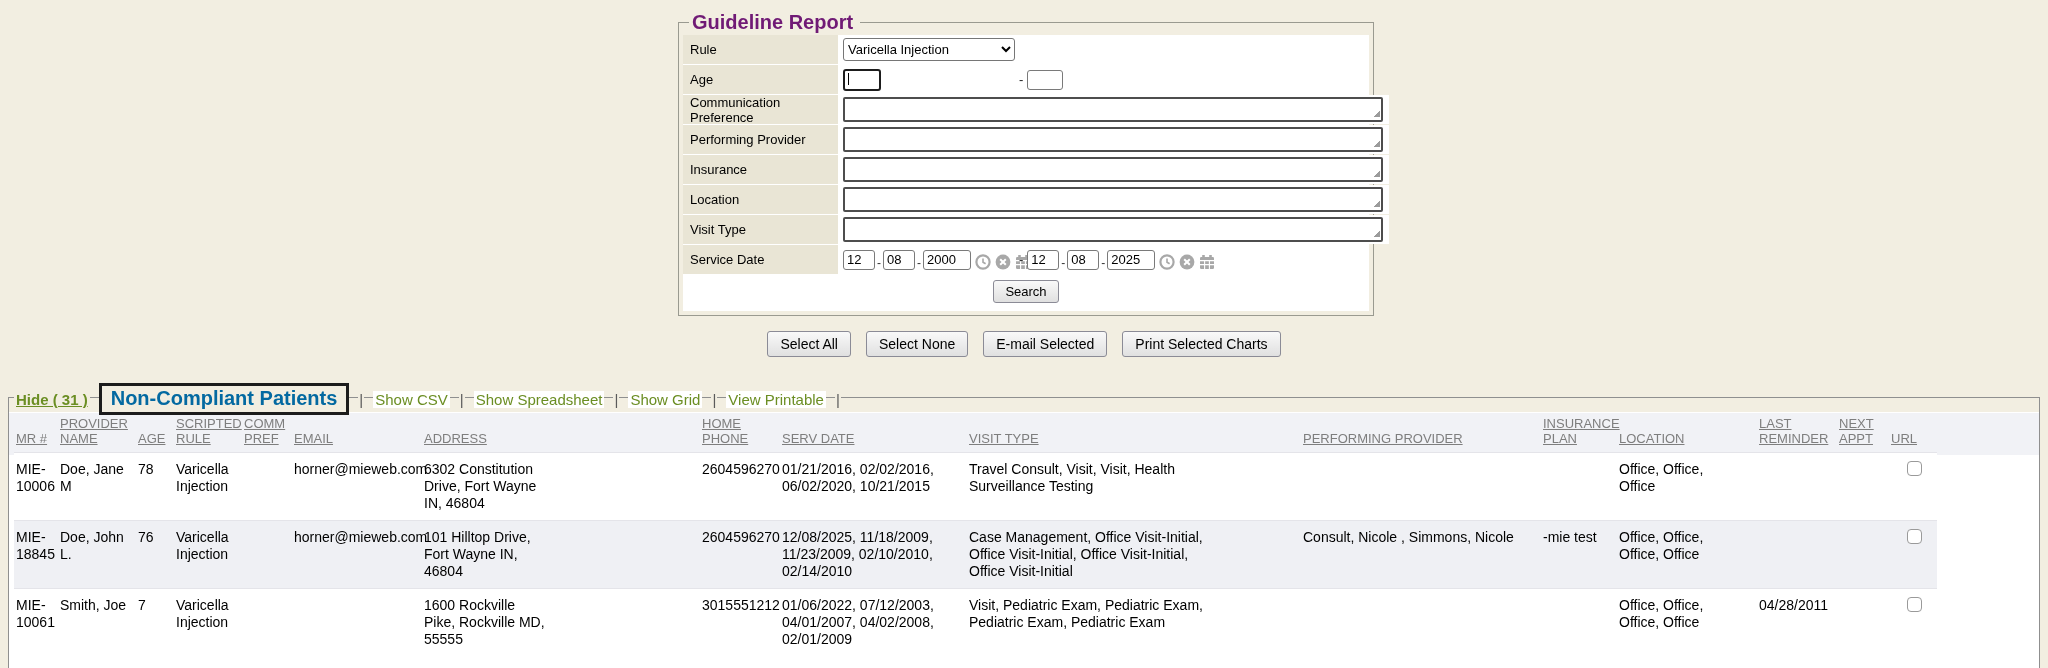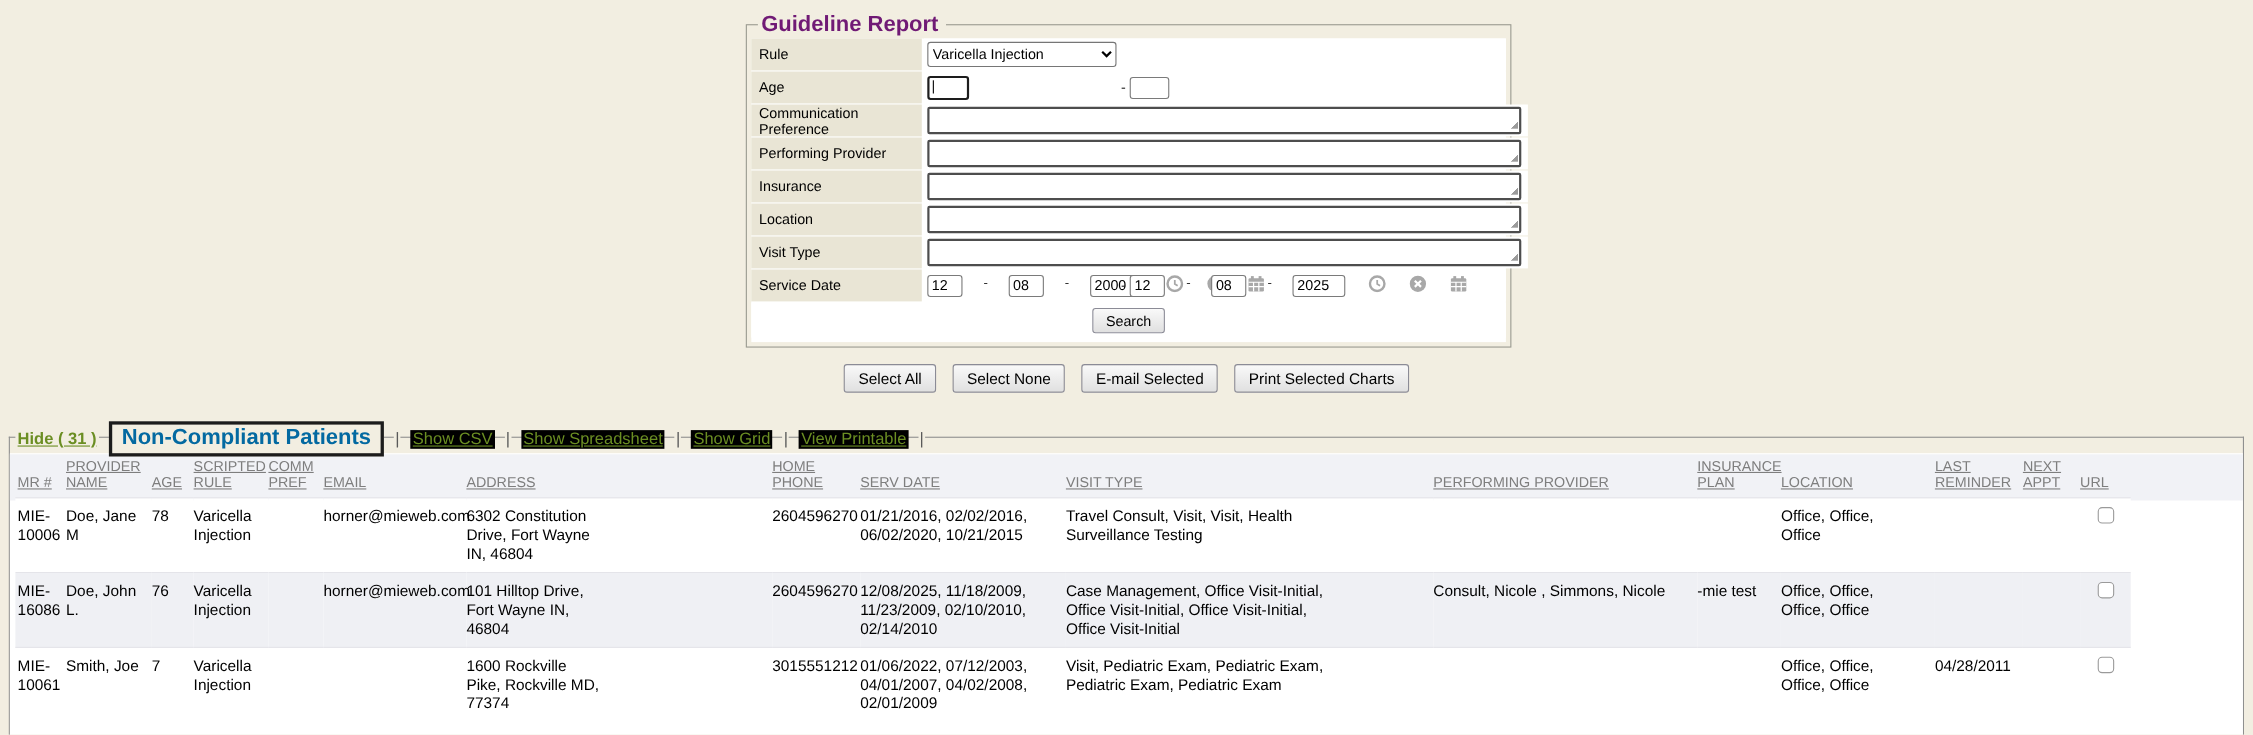--- a/index.html
+++ b/index.html
@@ -45,21 +45,21 @@
   .range-dash{font-size:13px;color:#222;margin:0 4px;}
   .big-wrap{position:relative;display:inline-block;margin-right:6px;}
   .big-wrap::after{
     content:"";position:absolute;right:3px;bottom:5px;width:7px;height:7px;
     background:linear-gradient(135deg,transparent 55%,#9b9b9b 55%);
   }
   .big-input{
     width:528px;height:19px;border:2px solid #4d4d4d;border-radius:2px;
     font-size:13px;padding:1px 4px;font-family:"Liberation Sans",sans-serif;
   }
-  .date-group{display:flex;align-items:flex-start;gap:19px;}
+  .date-group{display:flex;align-items:flex-end;gap:2px;}
   .d-sep{font-size:12px;color:#333;}
   .dm{width:24px}.dy{width:40px}
   .date-input{
     height:16px;border:1px solid #7a7a7a;border-radius:3px;
     font-size:13px;padding:1px 3px;font-family:"Liberation Sans",sans-serif;
   }
   .dicon{width:16px;height:16px;margin-left:2px;cursor:pointer;flex:none;}
   .search-row{height:32px;background:#fff;display:flex;align-items:center;justify-content:center;}
   button.std{
     font-size:13px;font-family:"Liberation Sans",sans-serif;
@@ -85,21 +85,21 @@
   }
   .hide-link{
     color:#6b8e23;font-size:15px;font-weight:bold;text-decoration:underline;
     background:#f2eee1;padding:0 2px;cursor:pointer;white-space:nowrap;
   }
   .nc-titlebox{
     border:3px solid #1c1c1c;background:#f2eee1;
     padding:1px 9px 2px 9px;font-size:20px;font-weight:bold;color:#0369a1;white-space:nowrap;
   }
   .nc-link{
-    color:#6b8e23;font-size:15px;text-decoration:underline;background:#000000;
+    color:#6b8e23;font-size:15px;background:#ffffff;
     padding:0 2px;cursor:pointer;white-space:nowrap;
   }
   .nc-pipe{color:#5a5a5a;font-size:15px;background:#f2eee1;padding:0 1px;}
   
   table.patients{
     position:absolute;left:14px;top:413px;
     border-collapse:collapse;table-layout:fixed;width:1923px;
     font-size:14px;
   }
   table.patients th{
@@ -387,21 +387,21 @@
         <td class="c-last_reminder">
           <div class="cellv"></div>
         </td>
         <td class="c-next_appt">
           <div class="cellv"></div>
         </td>
         <td class="c-url"><input type="checkbox" class="row-check" style=""></td>
       </tr>
       <tr class="alt">
         <td class="c-mr col-mr">
-          <div class="cellv">MIE-16086</div>
+          <div class="cellv">MIE-18845</div>
         </td>
         <td class="c-name">
           <div class="cellv">Doe, John L.</div>
         </td>
         <td class="c-age">
           <div class="cellv">76</div>
         </td>
         <td class="c-rule">
           <div class="cellv">Varicella Injection</div>
         </td>
@@ -453,21 +453,21 @@
         <td class="c-rule">
           <div class="cellv">Varicella Injection</div>
         </td>
         <td class="c-comm_pref">
           <div class="cellv"></div>
         </td>
         <td class="c-email">
           <div class="cellv"></div>
         </td>
         <td class="c-address">
-          <div class="cellv">1600 Rockville Pike, Rockville MD, 77374</div>
+          <div class="cellv">1600 Rockville Pike, Rockville MD, 55555</div>
         </td>
         <td class="c-phone">
           <div class="cellv">3015551212</div>
         </td>
         <td class="c-serv_date">
           <div class="cellv">01/06/2022, 07/12/2003, 04/01/2007, 04/02/2008, 02/01/2009</div>
         </td>
         <td class="c-visit_type">
           <div class="cellv">Visit, Pediatric Exam, Pediatric Exam, Pediatric Exam, Pediatric Exam</div>
         </td>

